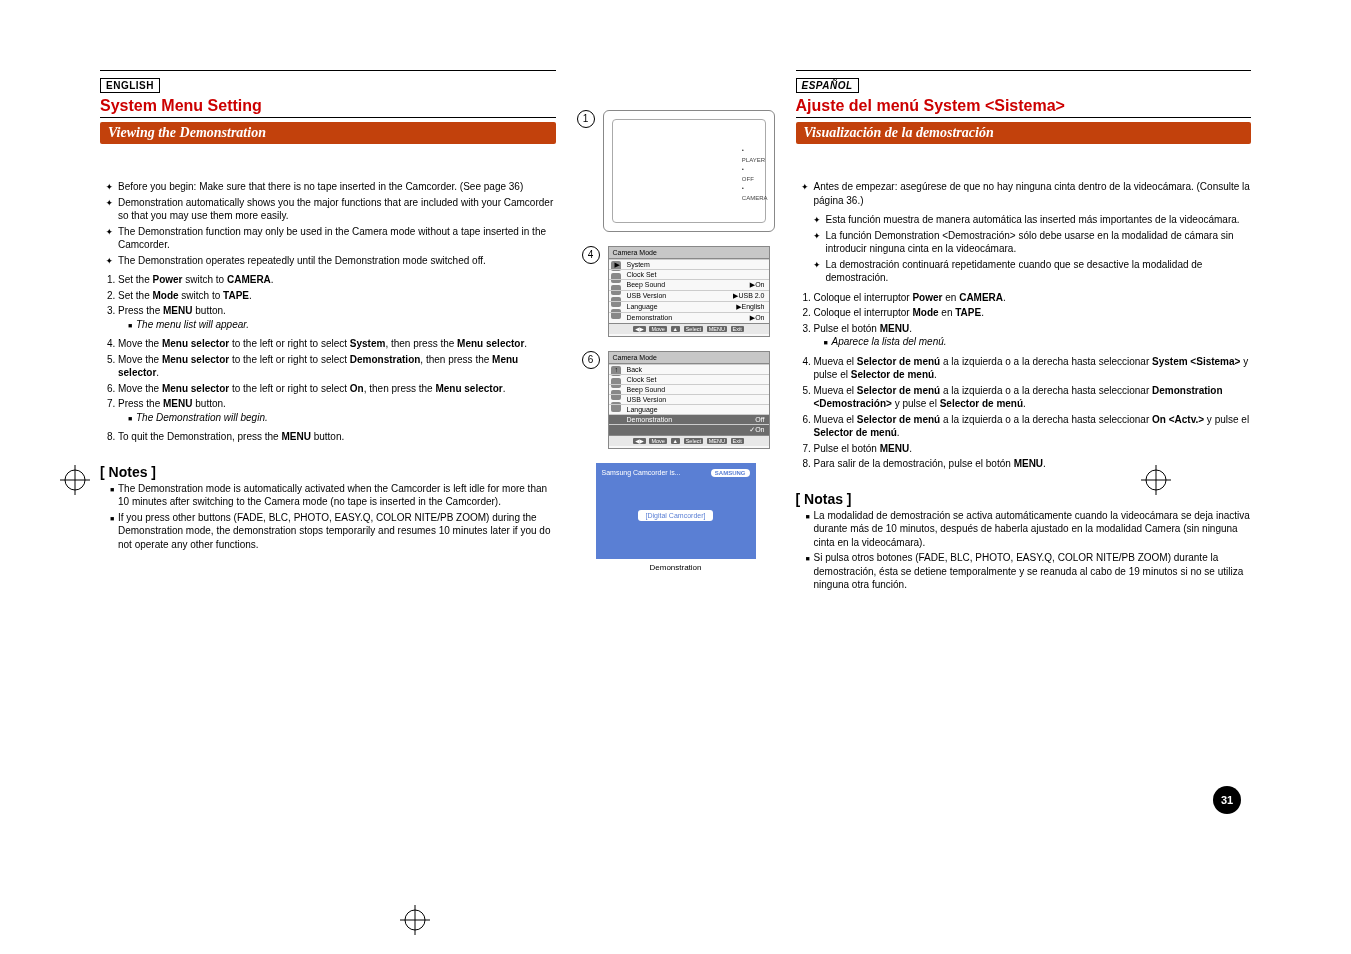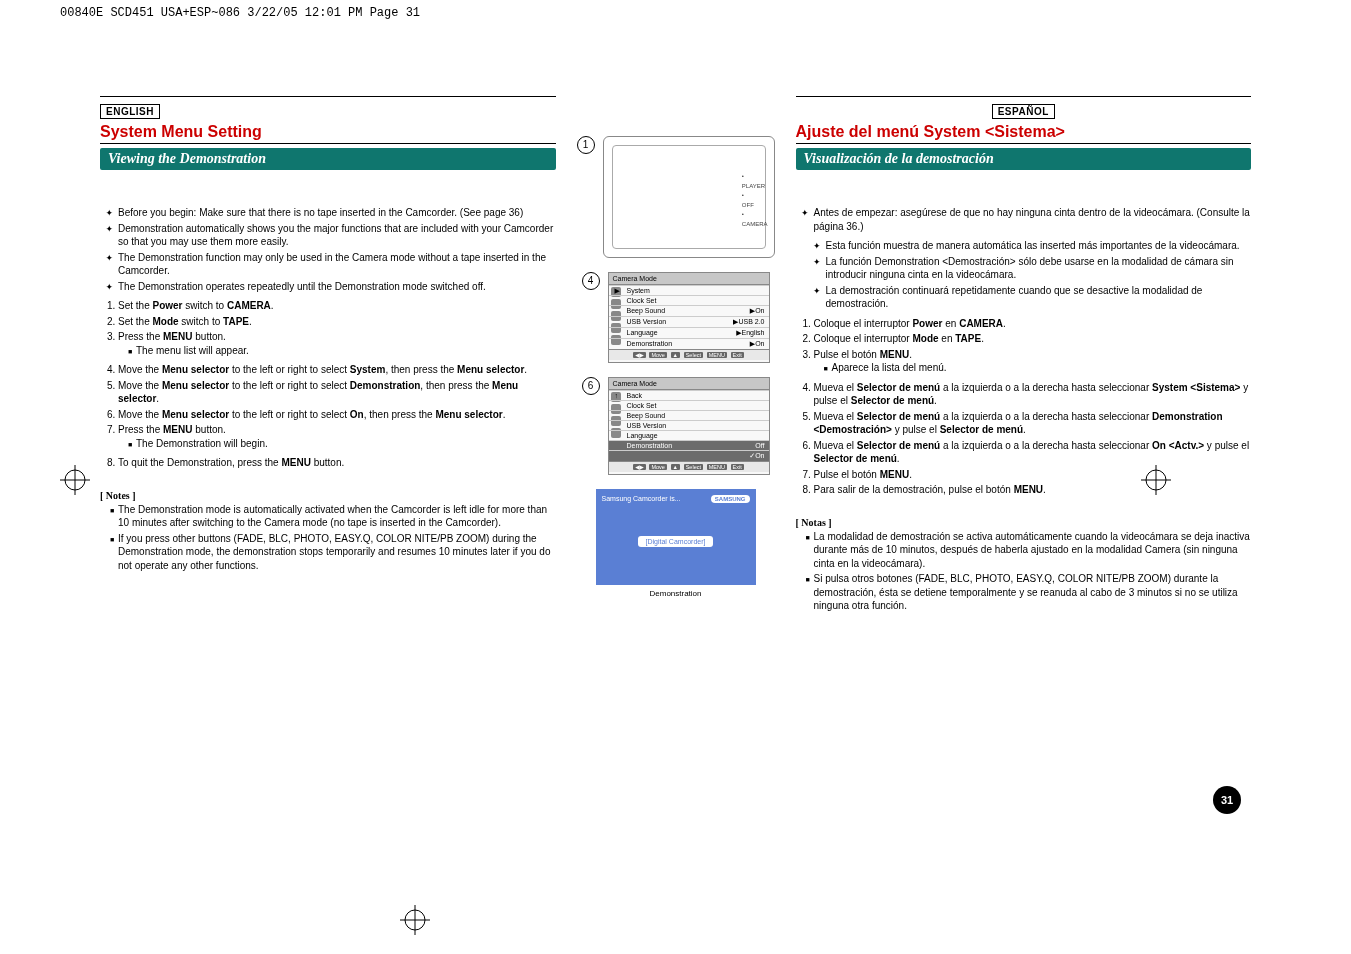--- a/index.html
+++ b/index.html
@@ -46,44 +46,44 @@
     font-weight: bold;
     letter-spacing: 0.5px;
   }
   .title-red {
     color: #c00;
     font-weight: bold;
     font-size: 16px;
     margin: 4px 0 2px 0;
   }
   .section-bar {
-    background: #0f766e;
+    background: #c2410c;
     color: #fff;
     font-style: italic;
     font-family: Georgia, 'Times New Roman', serif;
     font-weight: bold;
     font-size: 14px;
     padding: 3px 8px;
     border-radius: 2px;
     margin: 4px 0 6px 0;
   }
   .body-text {
     font-size: 10px;
     line-height: 1.35;
     margin-top: 36px;
   }
   .body-text ul, .body-text ol { margin: 0 0 6px 0; padding-left: 18px; }
   .body-text li { margin-bottom: 2px; }
   .plus li::marker { content: "✦  "; font-size:9px;}
   .square li::marker { content: "■  "; font-size:7px;}
   ol.num { list-style: decimal; padding-left: 18px;}
   ol.num > li { margin-bottom: 2px;}
-  .sub { padding-left: 10px;}
+  .sub { padding-left: 10px; font-style: italic;}
   b { font-weight: bold; }
-  .notes-h { font-size:10px; font-weight:bold;font-family:Liberation Serif, serif; }
+  .notes-h { font-size:14px; font-weight:bold; }
 
   
   .illus {
     width: 200px;
     flex: 0 0 200px;
     display:flex;
     flex-direction:column;
     align-items:center;
     gap:14px;
     padding-top: 40px;
@@ -140,21 +140,20 @@
   hr.top-rule { border:none; border-top:1px solid #000; margin:0 0 4px 0;}
   hr.thin { border:none; border-top:0.5px solid #000; margin:2px 0 4px 0;}
 
   .illus-block{display:flex;align-items:flex-start;gap:4px;}
 </style>
 </head>
 <body>
 
 <div class="page">
 
-  <div class="header-bar">00840E SCD451 USA+ESP~086  3/22/05 12:01 PM  Page 31</div>
 
   <div class="reg-marks" style="left:60px; top:465px;">
     <svg width="30" height="30">
         <circle cx="15" cy="15" r="10" fill="none" stroke="#000"></circle>
         <line x1="0" y1="15" x2="30" y2="15" stroke="#000"></line>
         <line x1="15" y1="0" x2="15" y2="30" stroke="#000"></line>
       </svg>
   </div>
   <div class="reg-marks" style="right:180px; top:465px;">
     <svg width="30" height="30">
@@ -328,21 +327,21 @@
             <div class="pill">[Digital Camcorder]</div>
             <div></div>
           </div>
           <div class="demo-caption">Demonstration</div>
         </div>
 
       </div>
 
       <div class="col">
         <hr class="top-rule">
-        <div style="text-align:center;">
+        <div style="text-align:left;font-style:italic;">
           <span class="lang-tag">ESPAÑOL</span>
         </div>
         <div class="title-red">Ajuste del menú System &lt;Sistema&gt;</div>
         <hr class="thin">
         <div class="section-bar">Visualización de la demostración</div>
 
         <div class="body-text">
           <ul class="plus">
             <li>Antes de empezar: asegúrese de que no hay ninguna cinta dentro de la videocámara. (Consulte la página 36.)</li>
           </ul>
@@ -363,21 +362,21 @@
             <li>Mueva el <b>Selector de menú</b> a la izquierda o a la derecha hasta seleccionar <b>Demonstration &lt;Demostración&gt;</b> y pulse el <b>Selector de menú</b>.</li>
             <li>Mueva el <b>Selector de menú</b> a la izquierda o a la derecha hasta seleccionar <b>On &lt;Actv.&gt;</b> y pulse el <b>Selector de menú</b>.</li>
             <li>Pulse el botón <b>MENU</b>.
             </li>
             <li>Para salir de la demostración, pulse el botón <b>MENU</b>.</li>
           </ol>
           <br>
           <div class="notes-h">[ Notas ]</div>
           <ul class="square">
             <li>La modalidad de demostración se activa automáticamente cuando la videocámara se deja inactiva durante más de 10 minutos, después de haberla ajustado en la modalidad Camera (sin ninguna cinta en la videocámara).</li>
-            <li>Si pulsa otros botones (FADE, BLC, PHOTO, EASY.Q, COLOR NITE/PB ZOOM) durante la demostración, ésta se detiene temporalmente y se reanuda al cabo de 3 minutos si no se utiliza ninguna otra función.</li>
+            <li>Si pulsa otros botones (FADE, BLC, PHOTO, EASY.Q, COLOR NITE/PB ZOOM) durante la demostración, ésta se detiene temporalmente y se reanuda al cabo de 19 minutos si no se utiliza ninguna otra función.</li>
           </ul>
         </div>
       </div>
 
     </div>
   </div>
 
   <div class="page-num">31</div>
 
 </div>

